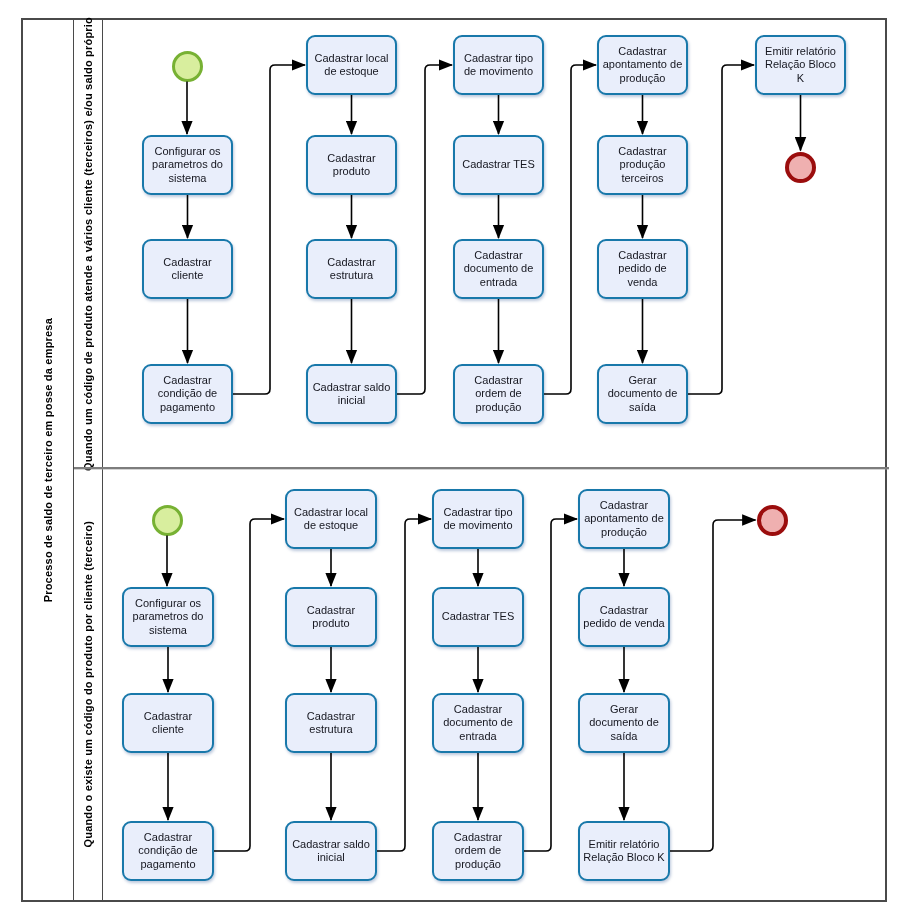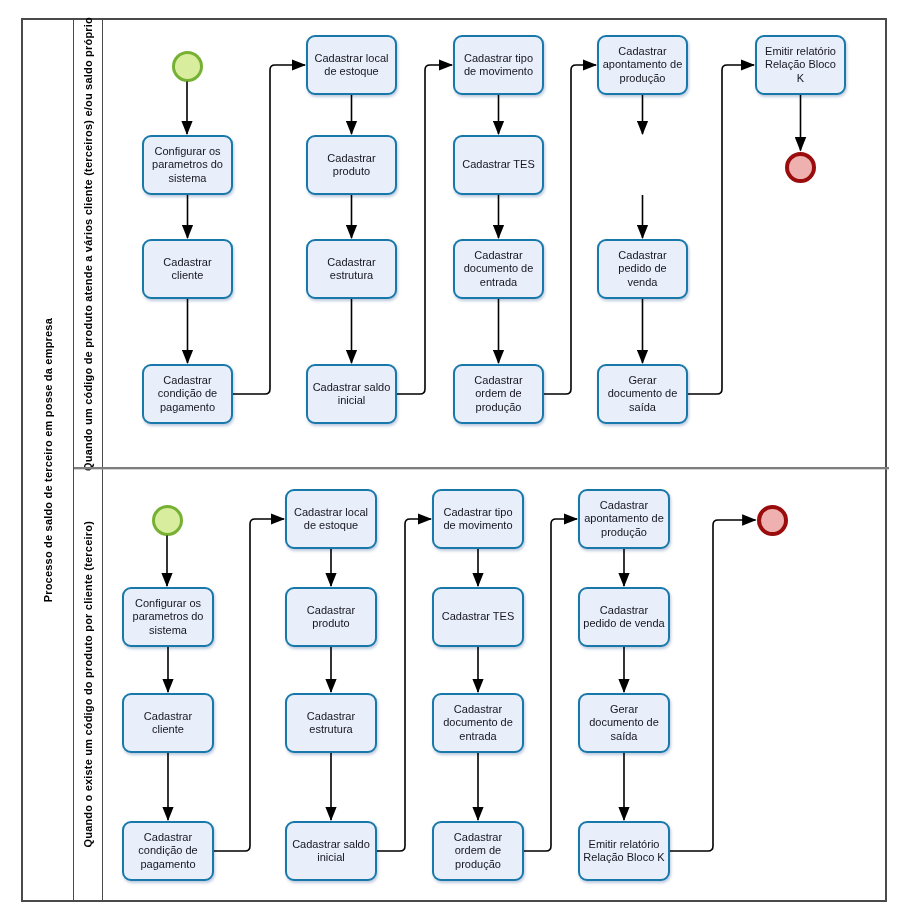--- a/index.html
+++ b/index.html
@@ -68,20 +68,23 @@
         <span>Cadastrar TES</span>
       </div>
       <div class="task" style="left: 453px; top: 239px; width: 91px; height: 60px; background: rgb(233, 238, 251); border: 2px solid rgb(24, 120, 170);">
         <span>Cadastrar documento de entrada</span>
       </div>
       <div class="task" style="left: 453px; top: 364px; width: 91px; height: 60px; background: rgb(233, 238, 251); border: 2px solid rgb(24, 120, 170);">
         <span>Cadastrar ordem de produção</span>
       </div>
       <div class="task" style="left: 597px; top: 35px; width: 91px; height: 60px; background: rgb(233, 238, 251); border: 2px solid rgb(24, 120, 170);">
         <span>Cadastrar apontamento de produção</span>
+      </div>
+      <div class="task" style="left: 597px; top: 135px; width: 91px; height: 60px; background: rgb(233, 238, 251); border: 2px solid rgb(24, 120, 170);">
+        <span>Cadastrar produção terceiros</span>
       </div>
       <div class="task" style="left: 597px; top: 239px; width: 91px; height: 60px; background: rgb(233, 238, 251); border: 2px solid rgb(24, 120, 170);">
         <span>Cadastrar pedido de venda</span>
       </div>
       <div class="task" style="left: 597px; top: 364px; width: 91px; height: 60px; background: rgb(233, 238, 251); border: 2px solid rgb(24, 120, 170);">
         <span>Gerar documento de saída</span>
       </div>
       <div class="task" style="left: 755px; top: 35px; width: 91px; height: 60px; background: rgb(233, 238, 251); border: 2px solid rgb(24, 120, 170);">
         <span>Emitir relatório Relação Bloco K</span>
       </div>

